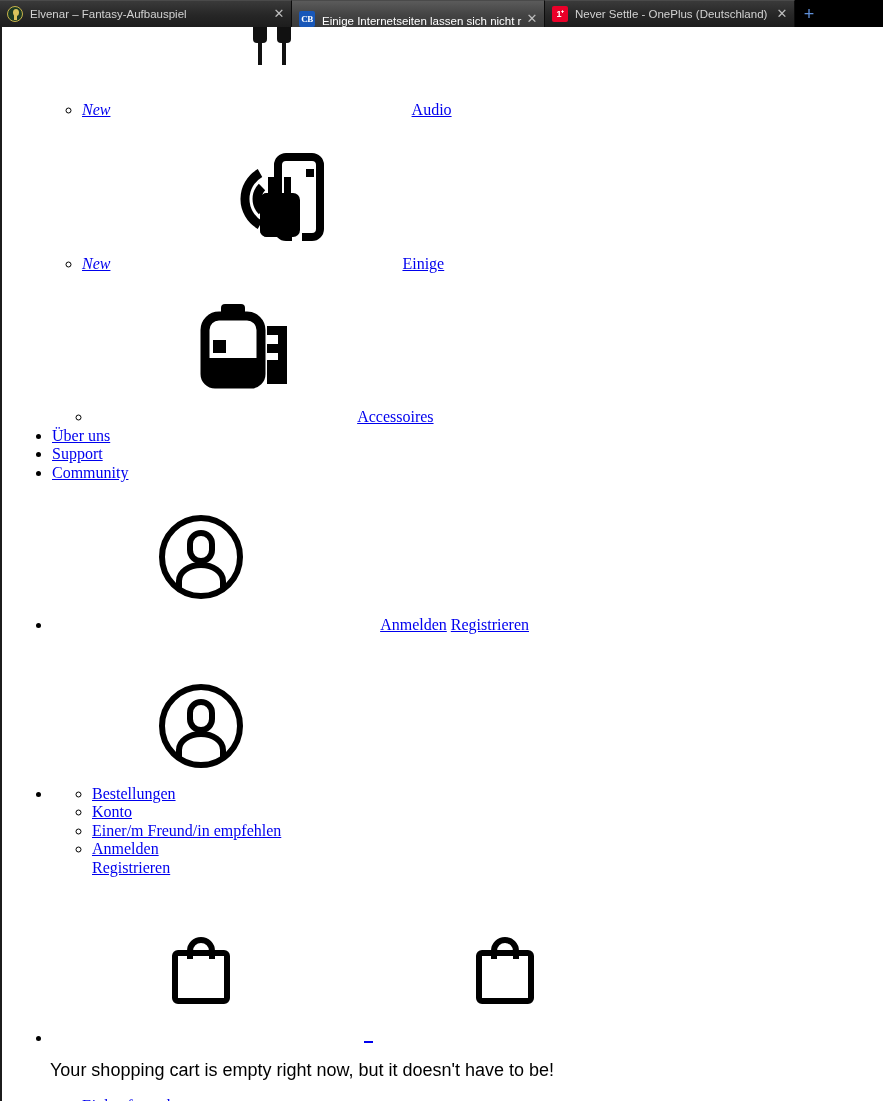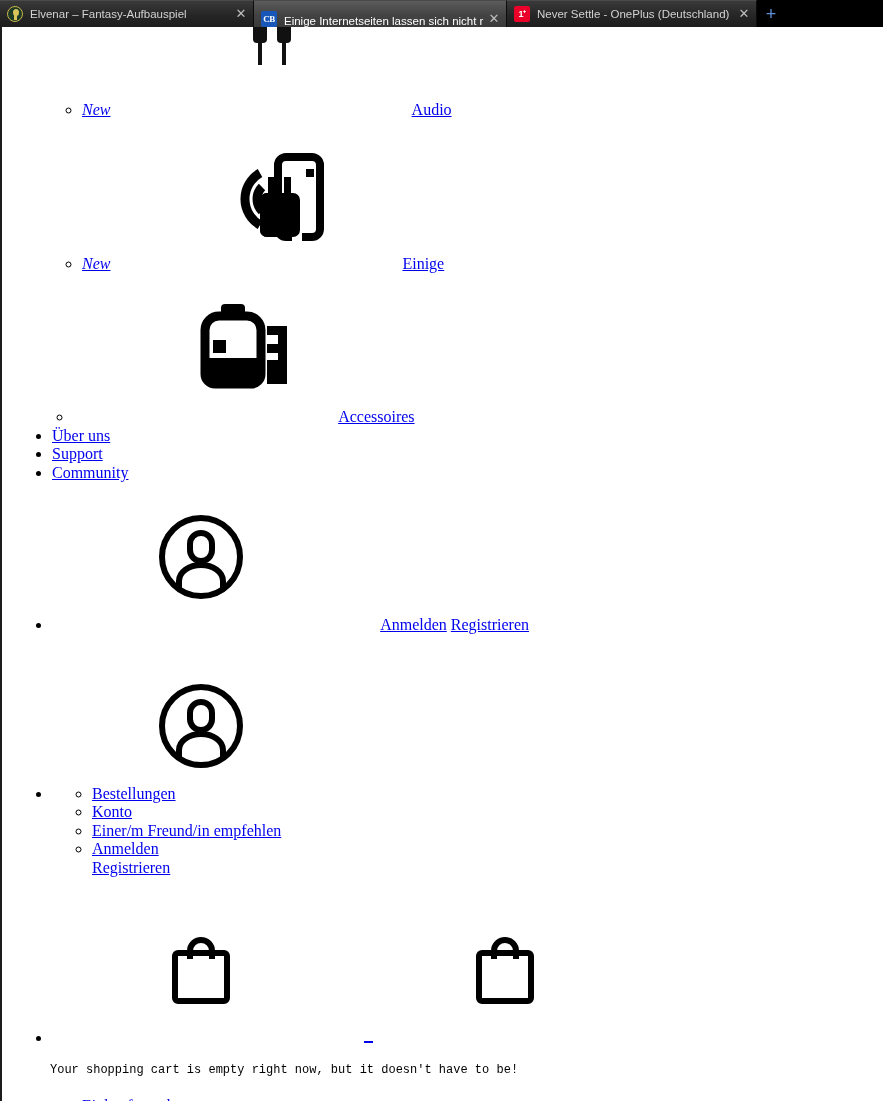--- a/index.html
+++ b/index.html
@@ -32,21 +32,21 @@
     border-right: 1px solid #0c0c0c;
     border-top: 1px solid #4a4a4a;
     cursor: default;
     white-space: nowrap;
     overflow: hidden;
   }
   .tab.active {
     background: linear-gradient(to bottom, #5b5b5b 0%, #434343 55%, #3a3a3a 100%);
     color: #ffffff;
   }
-  .tab-1 { width: 254px; }
+  .tab-1 { width: 292px; }
   .tab-2 { width: 253px; align-items: flex-end; }
   .tab-3 { width: 250px; }
 
   .tab-favicon {
     width: 16px; height: 16px;
     flex: 0 0 16px;
     margin-right: 7px;
     position: relative;
     display: block;
   }
@@ -156,22 +156,22 @@
     margin: 0;
     padding-left: 40px;
   }
   li { margin: 0; padding: 0; line-height: 18.4px; }
   .spacer-audio  { display: inline-block; width: 294px; }
   .spacer-pakete { display: inline-block; width: 284px; }
 
   .ital { font-style: italic; }
 
   .cart-msg {
-    font-family: Liberation Mono, monospace;
-    font-size: 12px;
+    font-family: Liberation Sans, sans-serif;
+    font-size: 18px;
     margin: 0 0 0 48px;
     line-height: 20px;
   }
 
   .dash-link {
     display: inline-block;
     width: 9px;
     border-bottom: 2px solid #0000ee;
     height: 9px;
   }
@@ -261,21 +261,21 @@
 
         <rect x="18" y="38" width="13" height="13" fill="#000"></rect>
 
         <rect x="72" y="24" width="20" height="9" fill="#000"></rect>
         <rect x="72" y="42" width="20" height="9" fill="#000"></rect>
         <rect x="83" y="24" width="9" height="58" fill="#000"></rect>
         <rect x="72" y="58" width="20" height="24" fill="#000"></rect>
       </svg>
     </div>
 
-    <ul class="lvl2 pos" style="left:31px; top:381px; width:760px;">
+    <ul class="lvl2 pos" style="left:50px; top:381px; width:760px;">
       <li>
         <span class="spacer-audio" style="width:262px;"></span>
         <a> Accessoires</a>
       </li>
     </ul>
 
     <ul class="lvl1 pos" style="left:10px; top:400px; width:500px;">
       <li>
         <a>Über uns</a>
       </li>

